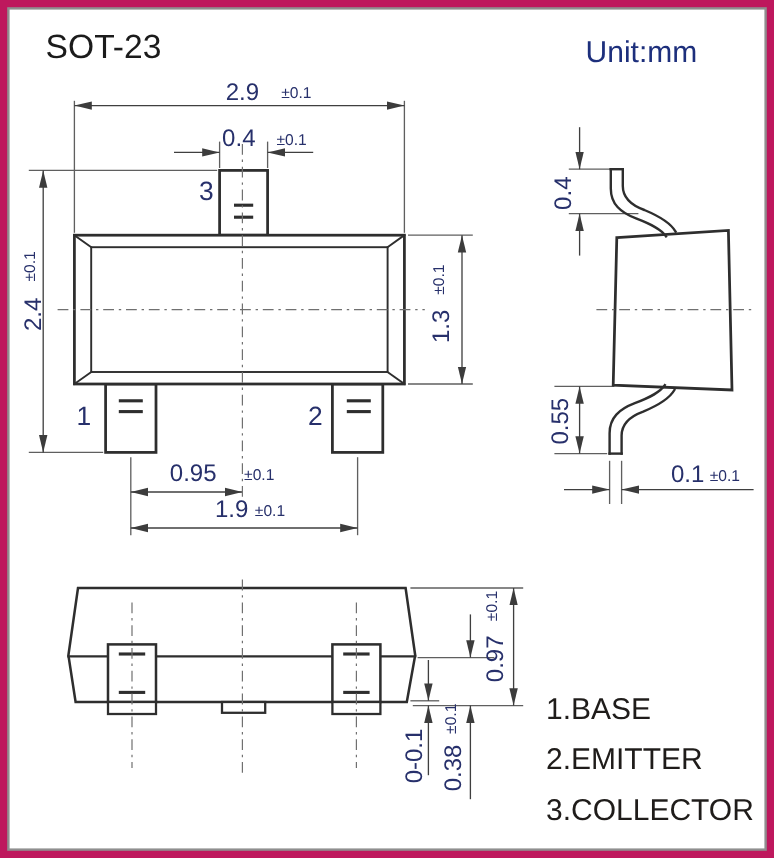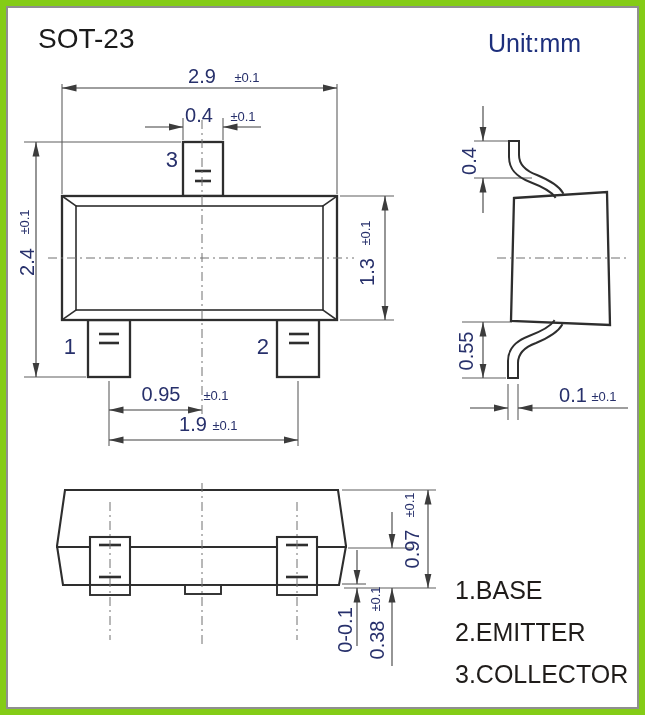--- a/index.html
+++ b/index.html
@@ -1,16 +1,16 @@
 <!DOCTYPE html>
 <html><head>
 <meta charset="utf-8">
 <style>
   html,body{margin:0;padding:0;background:#ffffff;}
-  .page{position:relative;width:645px;height:715px;background:#84cc16;font-family:"Liberation Sans",sans-serif;}
+  .page{position:relative;width:645px;height:715px;background:#be185d;font-family:"Liberation Sans",sans-serif;}
   svg{display:block;}
   .ink{stroke:#2e2e2e;stroke-width:2.3;fill:none;stroke-linecap:square;}
   .inkf{stroke:#2e2e2e;stroke-width:2.3;fill:#ffffff;}
   .inkt{stroke:#2e2e2e;stroke-width:2.6;fill:none;stroke-linecap:butt;}
   .thin{stroke:#5f5f5f;stroke-width:1.1;fill:none;}
   .dim{stroke:#3f3f3f;stroke-width:1.1;fill:none;}
   .cl{stroke:#707070;stroke-width:1;fill:none;stroke-dasharray:9 4 2 4;}
   text{font-family:"Liberation Sans",sans-serif;}
   .t-title{font-size:28px;fill:#1b1b1b;}
   .t-unit{font-size:25px;fill:#1d2f7c;}

